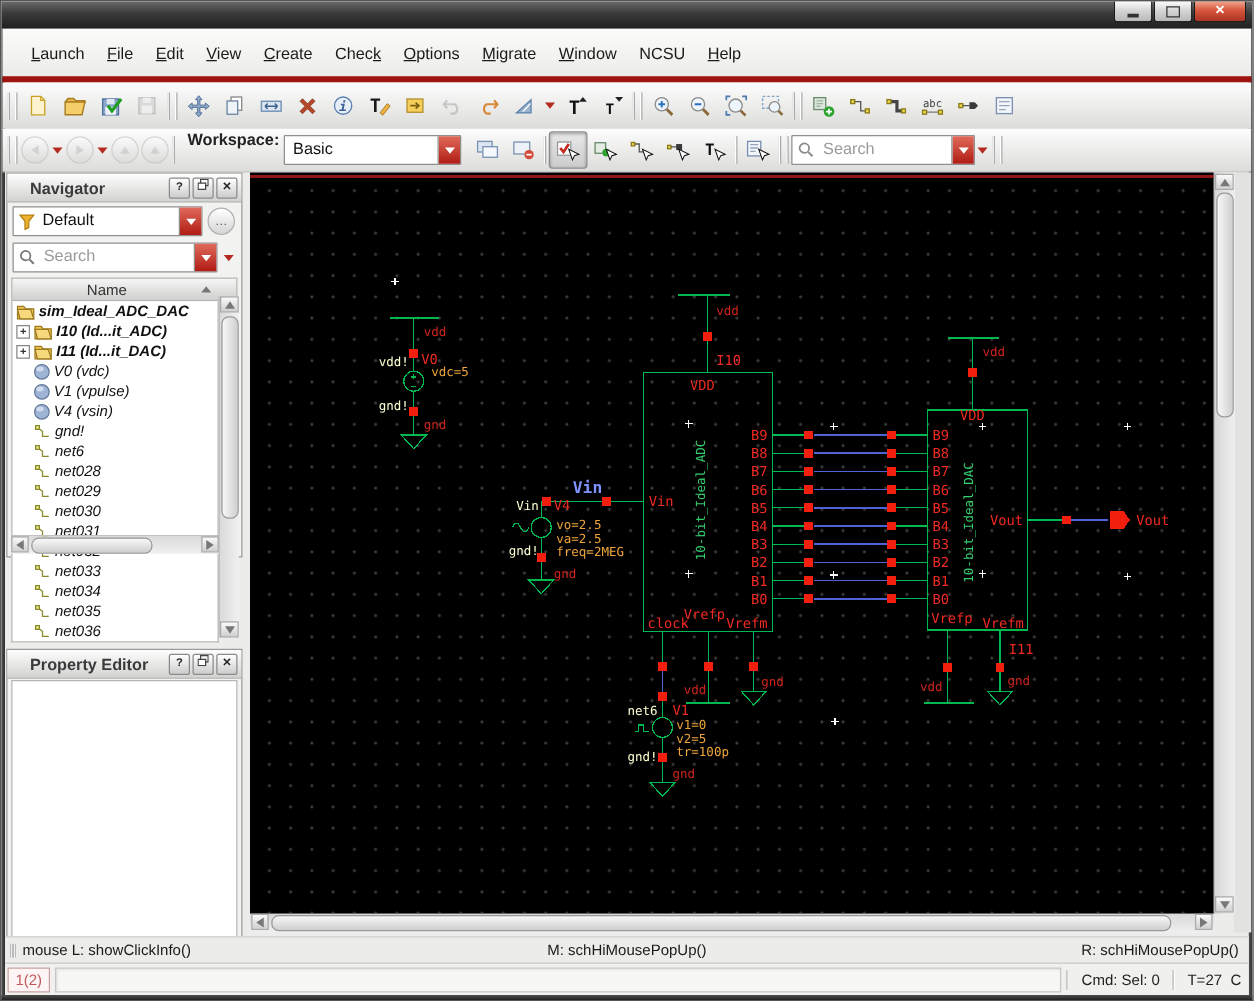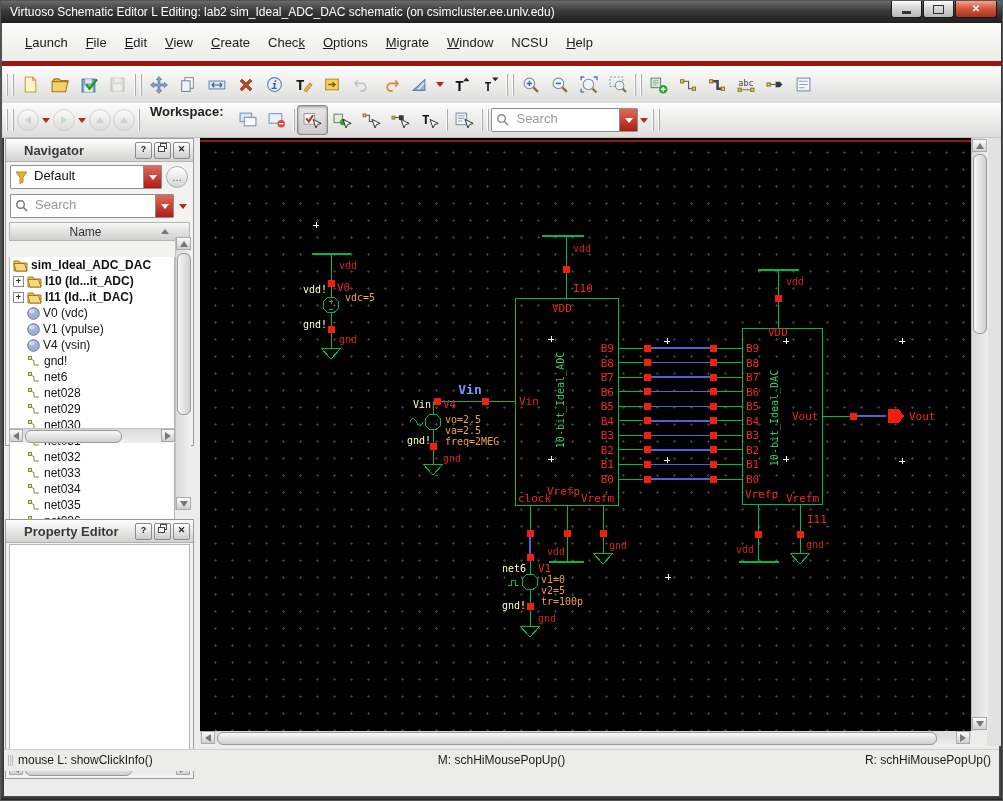--- a/index.html
+++ b/index.html
@@ -42,21 +42,21 @@
   .pressed{border:1px solid #8a8a8a;background:linear-gradient(#e9e9e9,#cccccc);box-shadow:inset 0 1px 3px rgba(0,0,0,.35);}
   
   .panel{position:absolute;left:4px;width:189px;background:#f2f2f0;border:1px solid #9a9a98;box-sizing:border-box;z-index:2;}
   .ptitle{height:22px;background:linear-gradient(#fefefe,#d2d2d0);border-bottom:1px solid #b0b0ae;display:flex;align-items:center;font-size:13px;font-weight:bold;color:#3a3a3a;padding-left:18px;}
   .pbtns{margin-left:auto;display:flex;gap:2px;padding-right:3px;}
   .pbtn{width:15px;height:15px;border:1px solid #8a8a8a;border-radius:2px;background:linear-gradient(#fff,#ccc);font-size:9px;line-height:13px;text-align:center;color:#222;font-weight:bold;}
   .prow{display:flex;align-items:center;padding:3px 4px 2px 4px;gap:3px;}
   .hdr{height:17px;margin:2px 3px 0 3px;background:linear-gradient(#f6f6f6,#cfcfcd);border:1px solid #b5b5b3;display:flex;align-items:center;font-size:12px;color:#333;}
   .hdr .htxt{flex:1;text-align:center;}
   .sort{width:0;height:0;border-left:4px solid transparent;border-right:4px solid transparent;border-bottom:5px solid #777;margin-right:20px;}
-  .tree{position:relative;margin:16px 3px;background:#fff;border:1px solid #b5b5b3;border-top:none;overflow:hidden;}
+  .tree{position:relative;margin:0 3px;background:#fff;border:1px solid #b5b5b3;border-top:none;overflow:hidden;font-style:italic;}
   .trow{display:flex;align-items:center;height:16px;font-size:12px;color:#111;white-space:nowrap;padding-left:3px;gap:3px;}
   .trow.b{font-weight:bold;}
   .exp{width:9px;height:9px;border:1px solid #888;background:#fff;font-size:9px;line-height:8px;text-align:center;color:#333;flex:none;}
   .spacer{width:11px;flex:none;}
   .ticon{display:flex;align-items:center;flex:none;}
   
   .sb-v{position:absolute;width:15px;background:linear-gradient(90deg,#dadada,#f0f0f0);border-left:1px solid #c0c0c0;}
   .sb-h{position:absolute;height:14px;background:linear-gradient(#dadada,#f0f0f0);border-top:1px solid #c0c0c0;}
   .sb-btn{position:absolute;width:15px;height:13px;background:linear-gradient(#fafafa,#d0d0d0);border:1px solid #aaa;box-sizing:border-box;display:flex;align-items:center;justify-content:center;}
   .sb-btn .tri.u{border-bottom-color:#777;}
@@ -99,21 +99,20 @@
   .mk{stroke:#fff;stroke-width:1;}
 </style>
 </head>
 <body>
 
 <div id="win">
   <div class="edgeL"></div>
   <div class="edgeR"></div>
 
   <div class="titlebar">
-    <span>Virtuoso Schematic Editor L Editing: lab2 sim_Ideal_ADC_DAC schematic (on csimcluster.ee.unlv.edu)</span>
     <div class="winbtns">
       <div class="wbtn">
           <div class="glyph-min"></div>
         </div>
       <div class="wbtn">
           <div class="glyph-max"></div>
         </div>
       <div class="wbtn close">
           <span>✕</span>
         </div>
@@ -326,20 +325,26 @@
       </span>
     <span class="caret"></span>
     <span class="cbtn dis">
         <span class="tri u"></span>
       </span>
     <span class="cbtn dis">
         <span class="tri u"></span>
       </span>
     <div class="grip"></div>
     <span class="lbl">Workspace:</span>
+    <div class="combo" style="width:140px">
+      <span class="txt">Basic</span>
+      <span class="dbtn">
+          <b></b>
+        </span>
+    </div>
     <span class="tbi" style="margin-left:6px">
         <svg width="18" height="16" viewBox="0 0 17 15">
           <rect x="1" y="1" width="11" height="8" fill="#dce6f2" stroke="#7b93b3"></rect>
           <rect x="5" y="5" width="11" height="8" fill="#f5f8fc" stroke="#7b93b3"></rect>
         </svg>
       </span>
     <span class="tbi">
         <svg width="18" height="16" viewBox="0 0 17 15">
           <rect x="1" y="1.5" width="12" height="9" fill="#eef2f8" stroke="#7b93b3"></rect>
           <circle cx="12.5" cy="11" r="3.5" fill="#d24a3a"></circle>
@@ -910,15 +915,23 @@
       </div>
   </div>
 
   <div class="mousebar">
     <span class="mgrip"></span>
     <span class="ml">mouse L: showClickInfo()</span>
     <span class="mm">M: schHiMousePopUp()</span>
     <span class="mr">R: schHiMousePopUp()</span>
   </div>
 
+  <div class="statusbar">
+    <span class="pagebox">1(2)</span>
+    <span class="statfield"></span>
+    <span class="statdiv"></span>
+    <span class="stattxt">Cmd: Sel: 0</span>
+    <span class="statdiv"></span>
+    <span class="stattxt">T=27  C</span>
+  </div>
 
   <div class="edgeB"></div>
 </div>
 
 </body></html>

